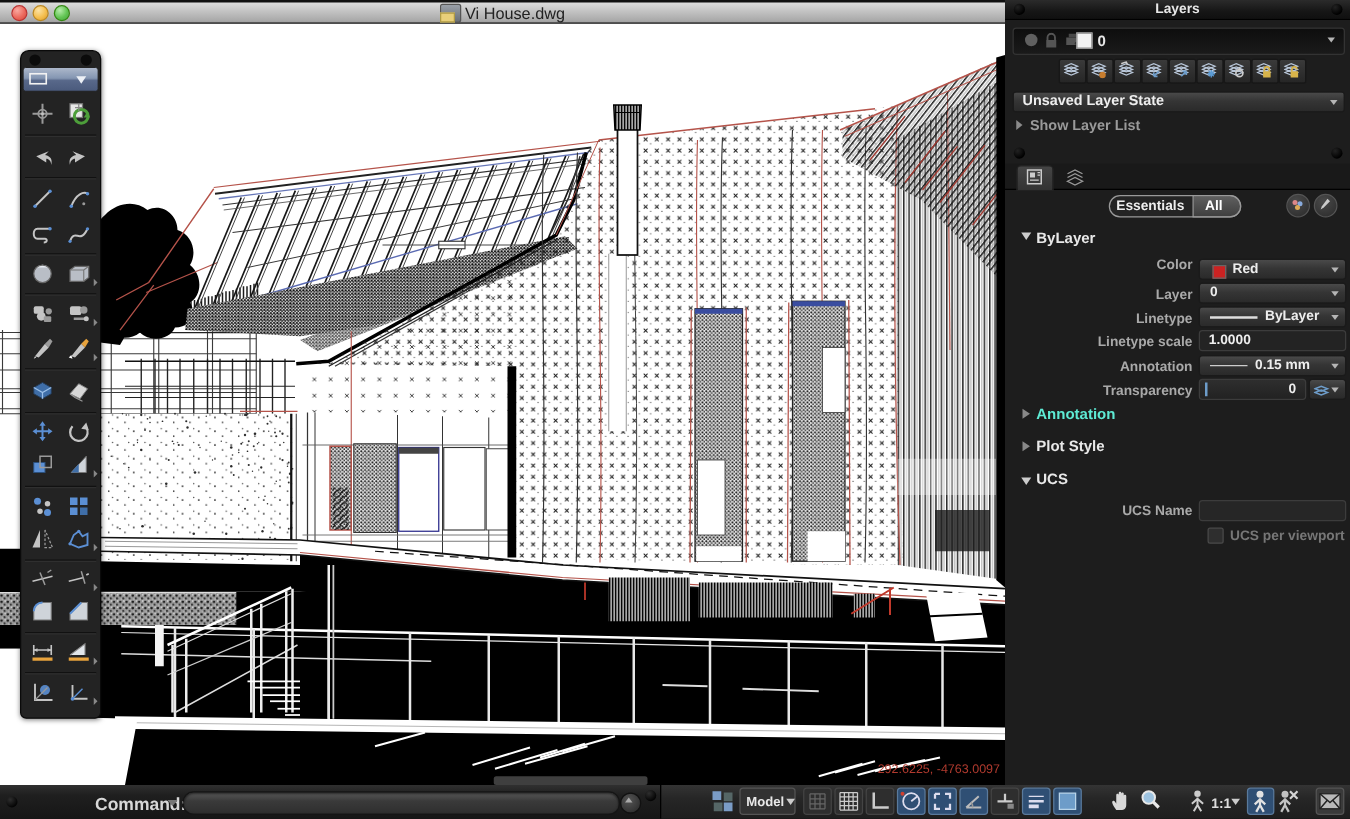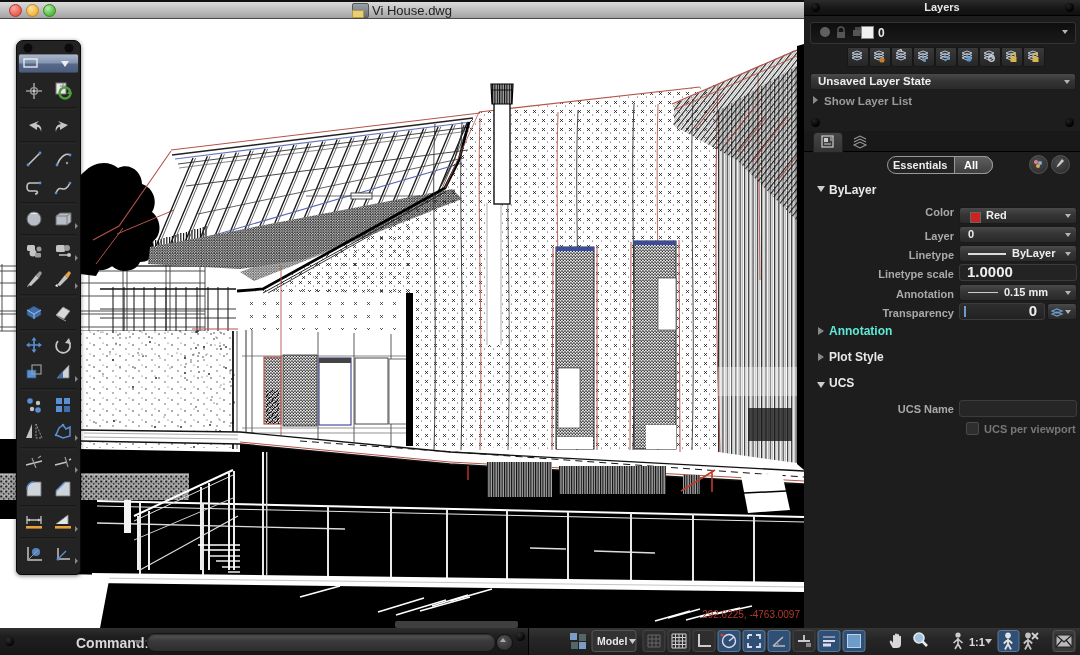--- a/index.html
+++ b/index.html
@@ -12,21 +12,21 @@
 #panel{position:absolute;left:804px;top:0;width:276px;height:630px;background:#1d1d1d;}
 #cmdbar{position:absolute;left:0;top:628px;width:528px;height:27px;background:linear-gradient(#303030,#1f1f1f 30%,#161616);}
 #statusbar{position:absolute;left:528px;top:628px;width:552px;height:27px;background:linear-gradient(#343434,#262626 40%,#1e1e1e);border-left:1px solid #000;padding-left:24px;}
 #palette{position:absolute;left:16px;top:40px;width:63px;height:533px;background:#232323;border:1px solid #0a0a0a;border-radius:7px 7px 5px 5px;box-shadow:0 1px 4px rgba(0,0,0,.5);}
 .screw{position:absolute;width:9px;height:9px;border-radius:50%;background:radial-gradient(circle at 35% 30%,#2e2e2e,#050505 70%);}
 .hdr{position:absolute;left:0;width:276px;height:15px;background:linear-gradient(#2b2b2b,#161616 60%,#101010);border-bottom:1px solid #000;text-align:center;color:#e8e8e8;font-size:11px;font-weight:bold;line-height:15px;}
 .hscrew{position:absolute;top:3px;width:9px;height:9px;border-radius:50%;background:radial-gradient(circle at 35% 30%,#222,#000 70%);}
 .drop{position:absolute;height:15px;background:linear-gradient(#4a4a4a,#353535 45%,#2a2a2a);border:1px solid #1a1a1a;border-radius:3px;color:#eee;font-size:11px;font-weight:bold;line-height:15px;}
 .caret{position:absolute;right:5px;top:6px;width:0;height:0;border-left:3.5px solid transparent;border-right:3.5px solid transparent;border-top:4px solid #b5b5b5;}
 .lbl{position:absolute;color:#a9a9a9;font-size:11px;font-weight:bold;text-align:right;width:150px;}
-.fld{position:absolute;background:#232323;border:1px solid #3c3c3c;border-radius:3px;color:#eee;font-size:15px;font-weight:bold;line-height:14px;}
+.fld{position:absolute;background:#232323;border:1px solid #3c3c3c;border-radius:3px;color:#eee;font-size:11px;font-weight:bold;line-height:14px;}
 </style>
 </head>
 <body>
 <div id="stage">
   <div id="canvas"><svg width="804" height="609" viewBox="0 0 804 609">
         <defs>
           <pattern id="px" width="9" height="9" patternUnits="userSpaceOnUse">
             <path d="M2 2 L5 5 M5 2 L2 5" stroke="#1a1a1a" stroke-width="0.8" fill="none"></path>
             <circle cx="7.5" cy="7" r="0.5" fill="#222"></circle>
           </pattern>

